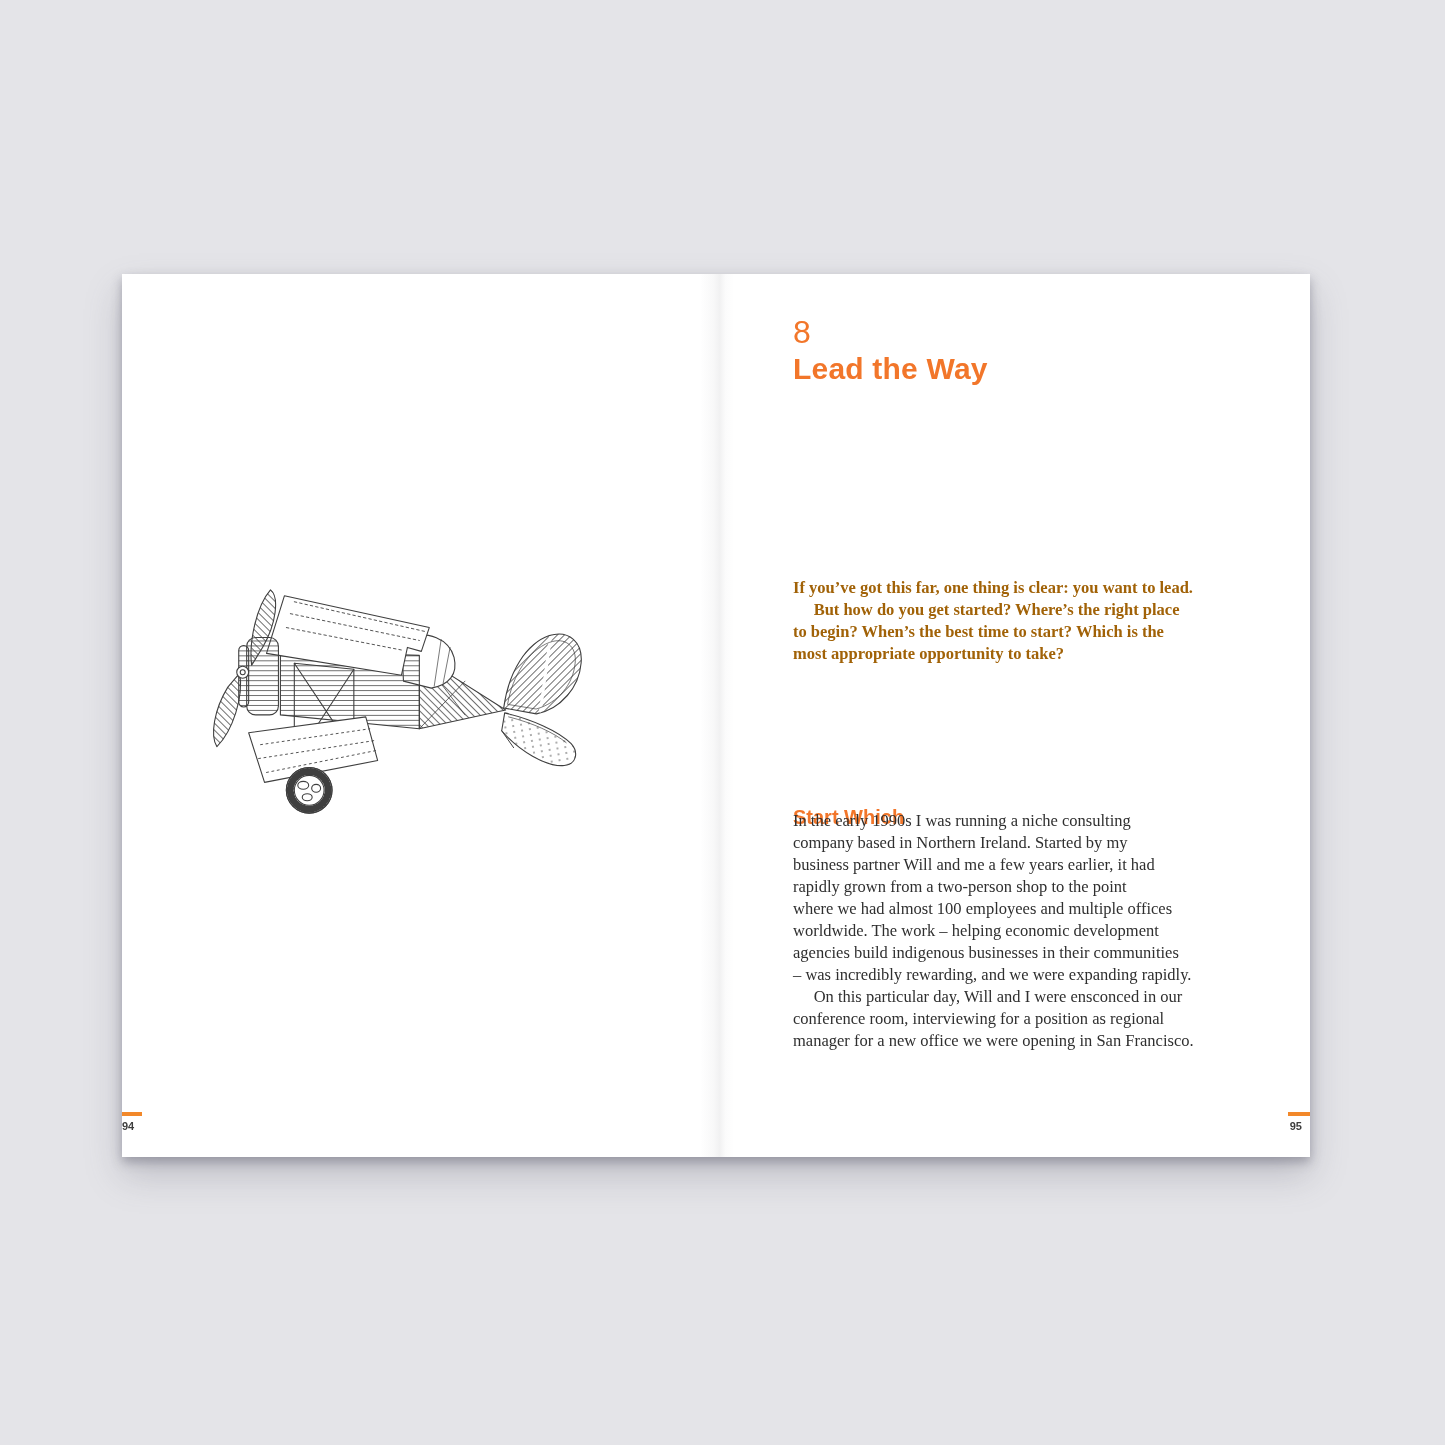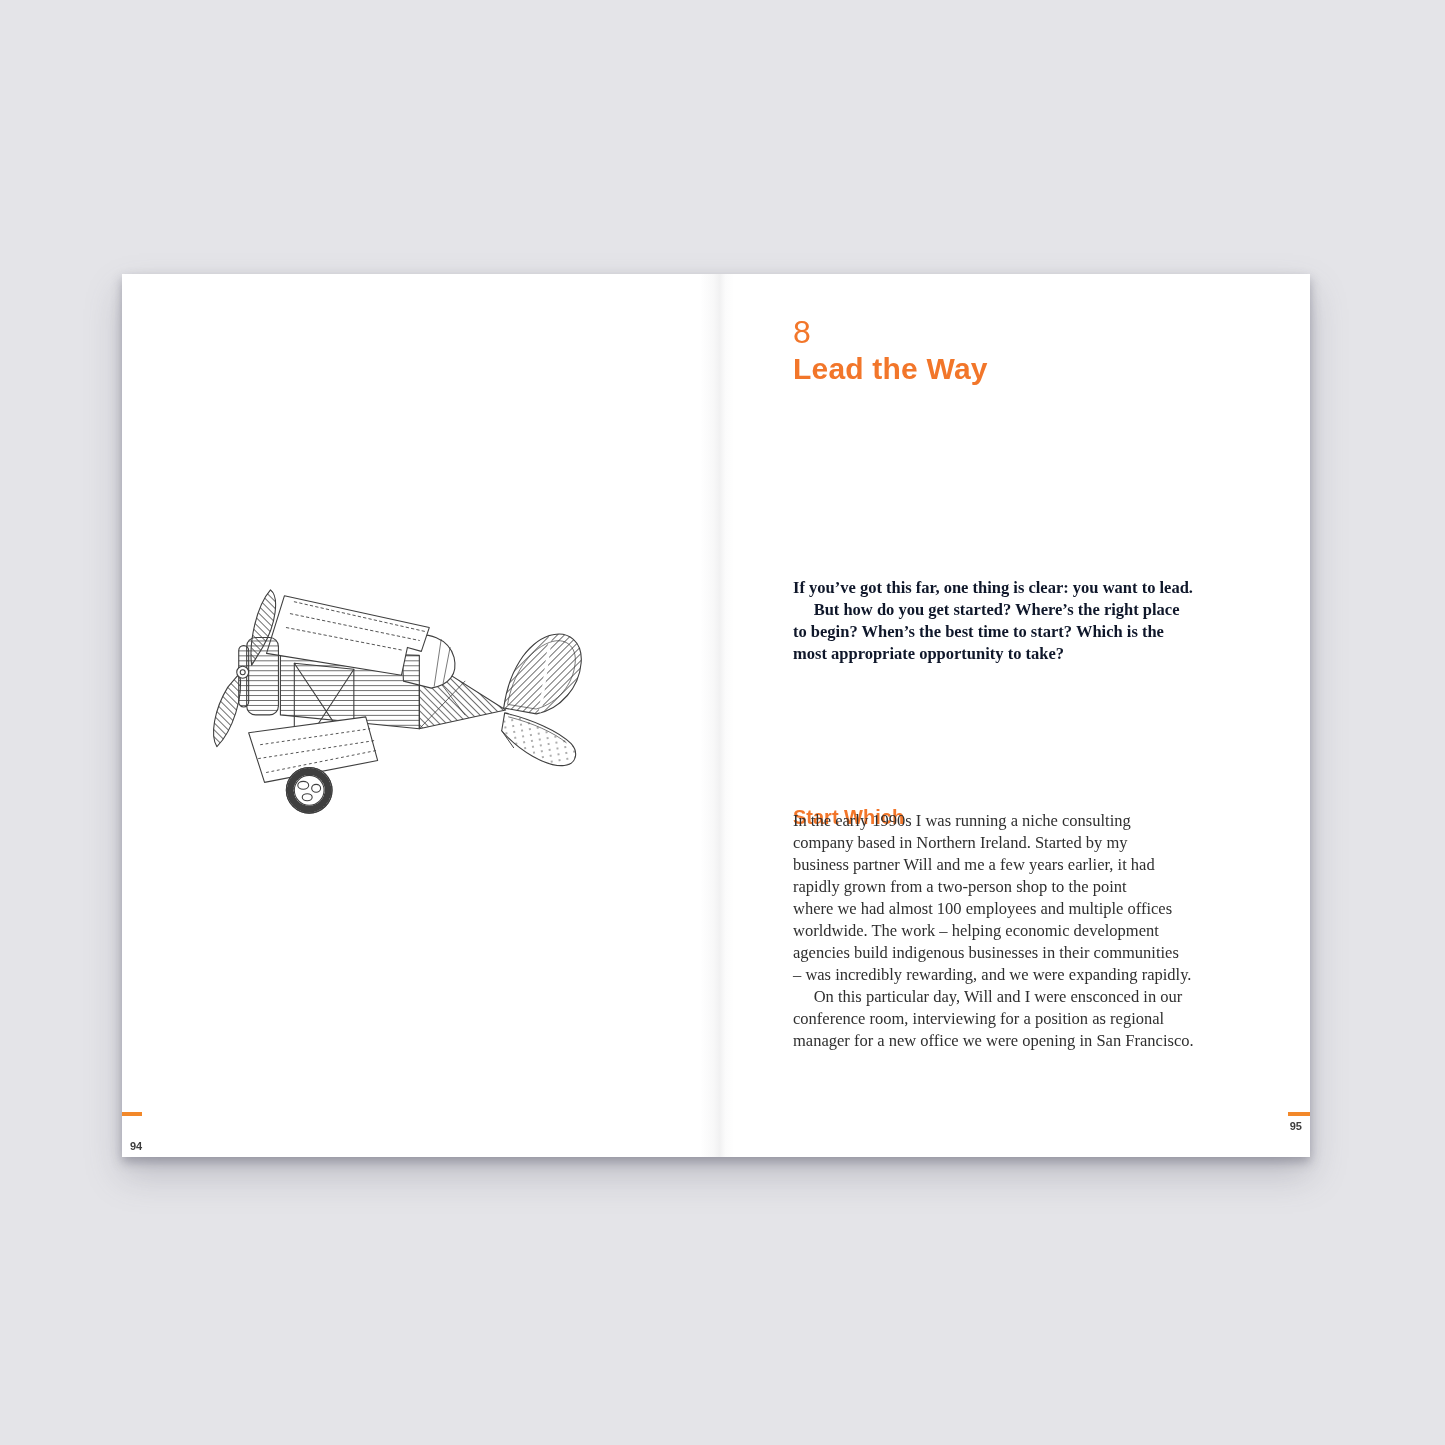--- a/index.html
+++ b/index.html
@@ -29,38 +29,38 @@
     position:absolute;left:77px;top:78px;
     font-size:30px;font-weight:700;line-height:34px;color:#f2762a;
     letter-spacing:0.2px;
   }
   .para{
     position:absolute;left:77px;
     font-family:"Liberation Serif", serif;
     font-size:16.5px;line-height:22px;color:#2f2f2f;
     white-space:pre;
   }
-  .para.bold{font-weight:700;color:#0f172a;}
+  .para.bold{font-weight:700;color:#a16207;}
   .intro-bold{top:303px;}
   .intro-regular{top:413px;}
   .section-heading{
     position:absolute;left:77px;top:531px;margin:0;
     font-size:20px;font-weight:700;line-height:24px;color:#f2762a;
   }
   .section-body{top:536px;}
   .folio-rule{
     position:absolute;top:838px;height:4px;background:#f2882a;
   }
   .folio-rule.left{left:0;width:20px;}
   .folio-rule.right{right:0;width:22px;}
   .page-number{
     position:absolute;top:845px;
     font-size:11px;font-weight:700;color:#3d3d3d;line-height:14px;
   }
-  .page-number.left{left:8px;margin-top:20px;}
+  .page-number.left{left:0;}
   .page-number.right{right:8px;}
 </style>
 </head>
 <body>
 
 <div class="spread">
 
   <div class="page page-left">
 
     <svg class="airplane" viewBox="0 0 390 235" xmlns="http://www.w3.org/2000/svg">

